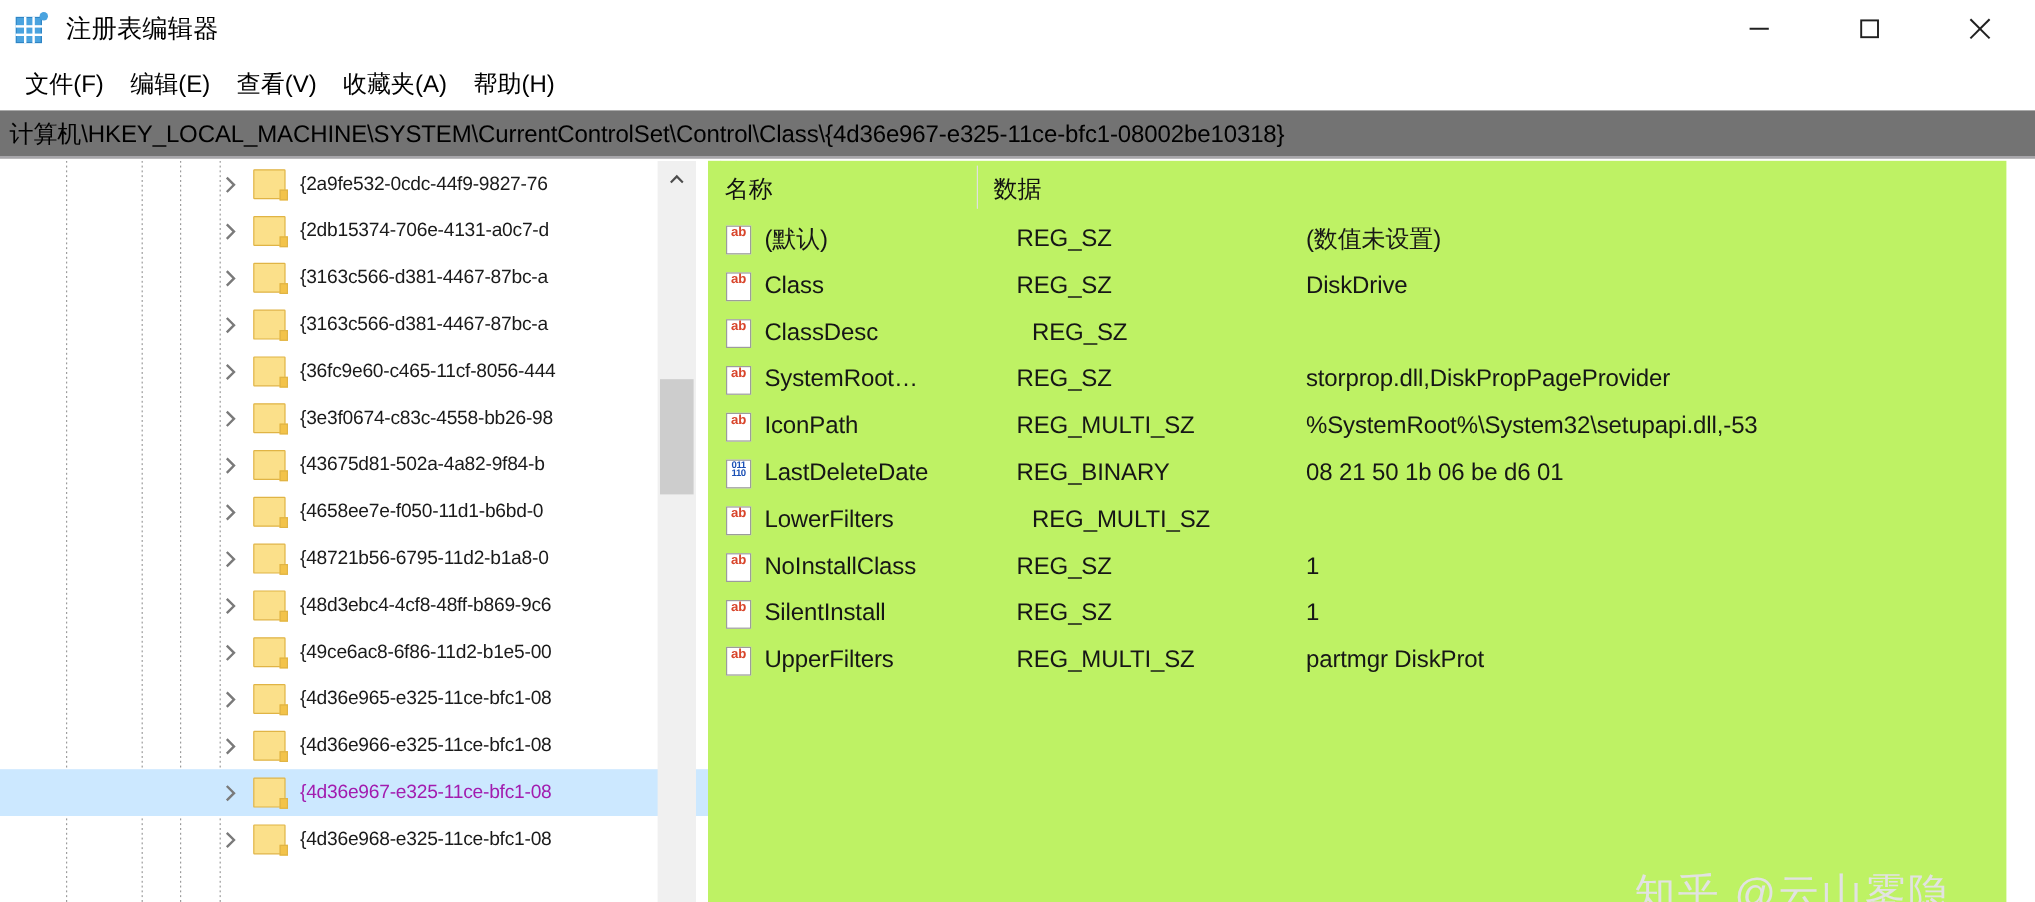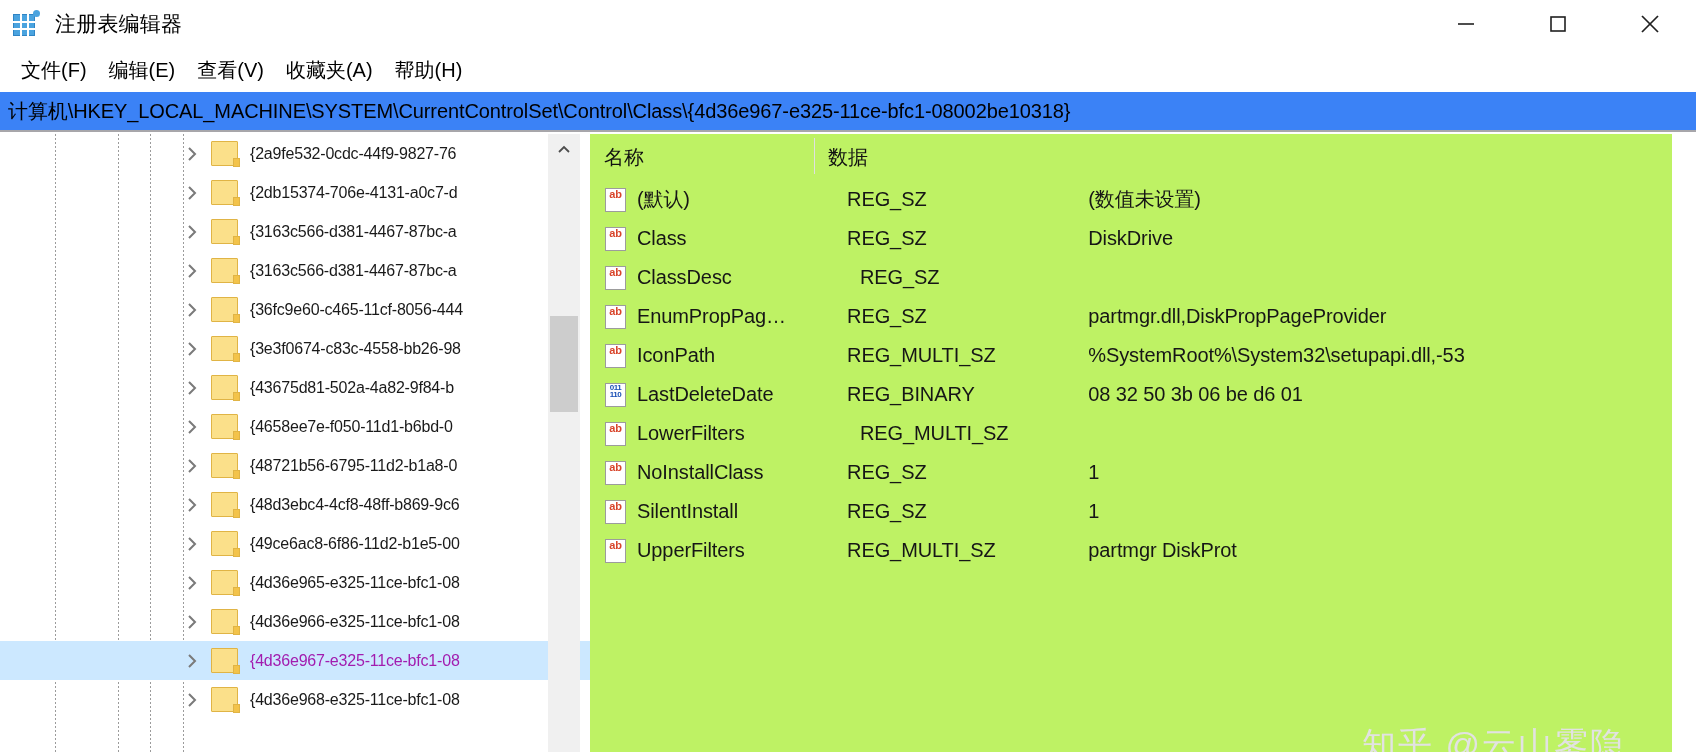--- a/index.html
+++ b/index.html
@@ -96,21 +96,21 @@
     padding: 3px 11px;
     white-space: nowrap;
   }
 
   
   .addressbar {
     position: absolute;
     left: 0; top: 92px;
     width: 1696px;
     height: 40px;
-    background: #3b82f6;
+    background: #737373;
     border-bottom: 2px solid #a7a6aa;
     display: flex;
     align-items: center;
     box-sizing: border-box;
   }
   .address-text {
     padding-left: 8px;
     font-size: 20px;
     color: #000000;
     white-space: nowrap;
@@ -635,24 +635,24 @@
               <span>ClassDesc</span>
             </div>
             <div class="cell type">REG_SZ</div>
           </div>
           <div class="list-row">
             <div class="cell name">
               <span class="vicon ab">
                 <span class="page"></span>
                 <span class="txt">ab</span>
               </span>
-              <span>EnumPropPag…</span>
+              <span>SystemRoot…</span>
             </div>
             <div class="cell type">REG_SZ</div>
-            <div class="cell data">partmgr.dll,DiskPropPageProvider</div>
+            <div class="cell data">storprop.dll,DiskPropPageProvider</div>
           </div>
           <div class="list-row">
             <div class="cell name">
               <span class="vicon ab">
                 <span class="page"></span>
                 <span class="txt">ab</span>
               </span>
               <span>IconPath</span>
             </div>
             <div class="cell type">REG_MULTI_SZ</div>
@@ -663,21 +663,21 @@
               <span class="vicon bin">
                 <span class="page"></span>
                 <span class="txt">
                   <span>011</span>
                   <span>110</span>
                 </span>
               </span>
               <span>LastDeleteDate</span>
             </div>
             <div class="cell type">REG_BINARY</div>
-            <div class="cell data">08 32 50 3b 06 be d6 01</div>
+            <div class="cell data">08 21 50 1b 06 be d6 01</div>
           </div>
           <div class="list-row">
             <div class="cell name">
               <span class="vicon ab">
                 <span class="page"></span>
                 <span class="txt">ab</span>
               </span>
               <span>LowerFilters</span>
             </div>
             <div class="cell type">REG_MULTI_SZ</div>

